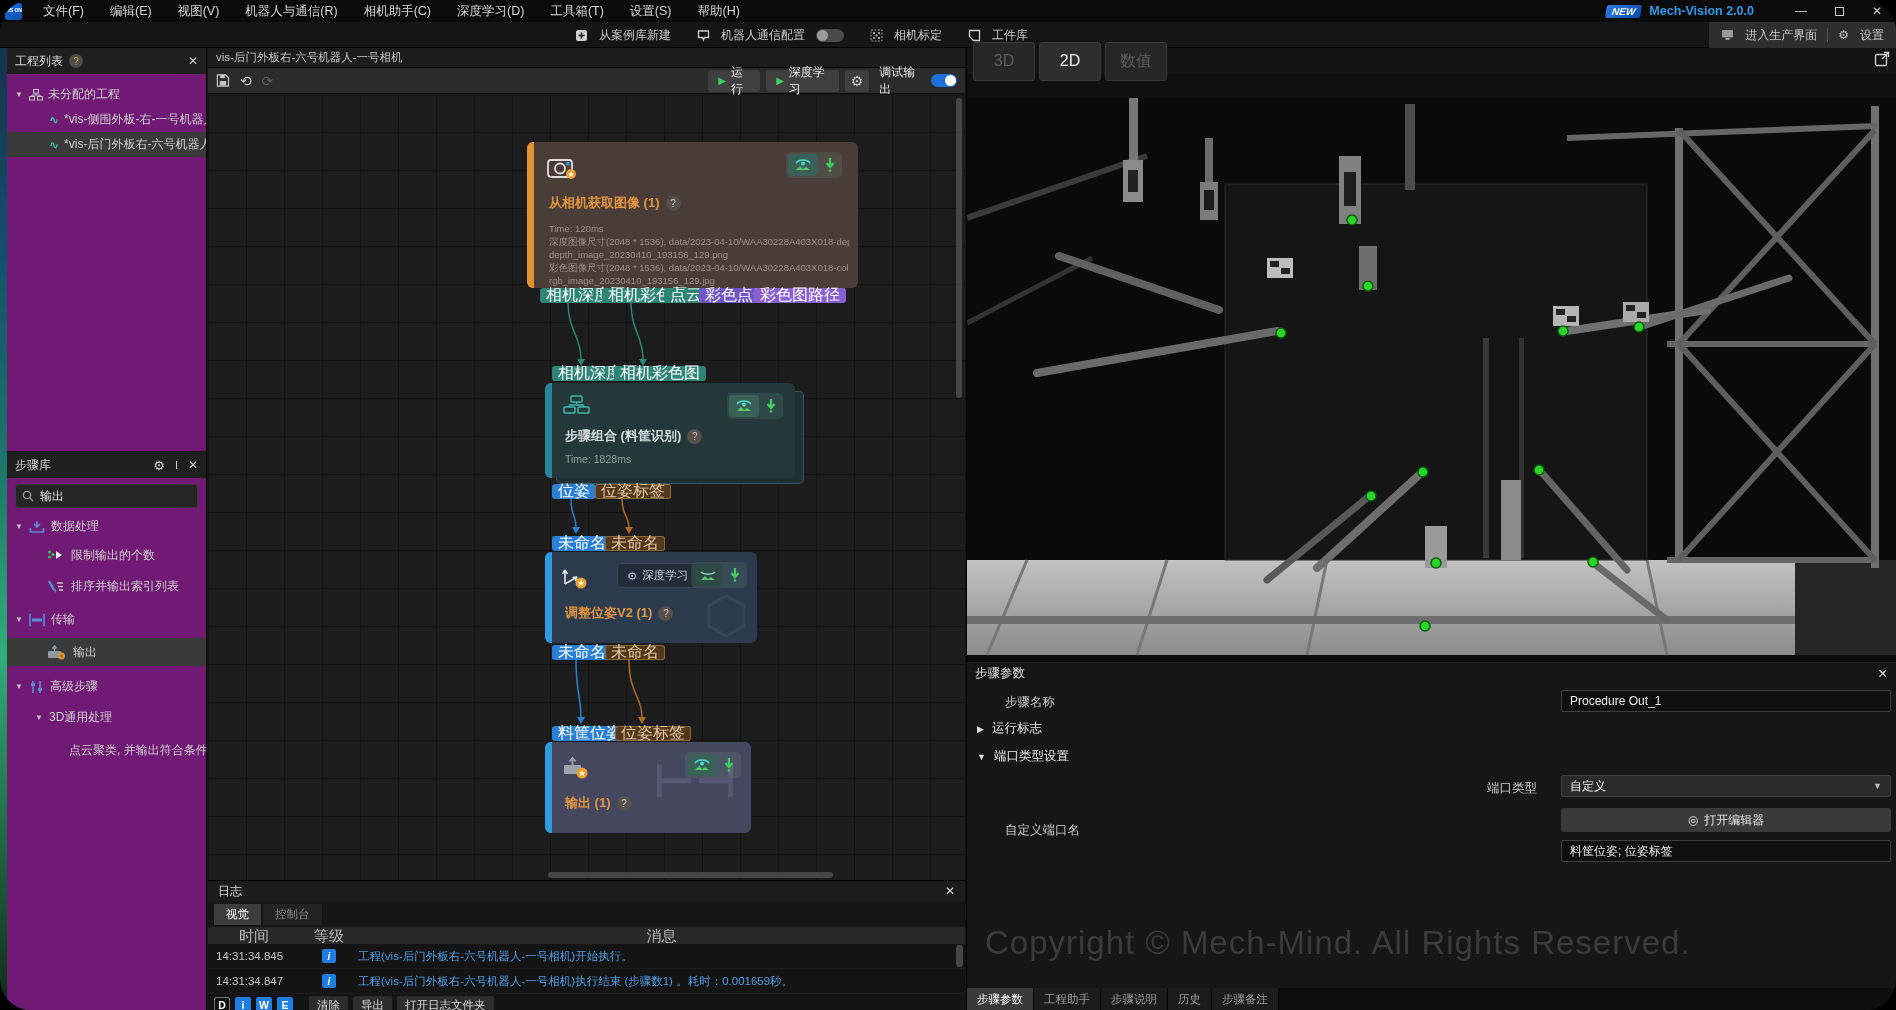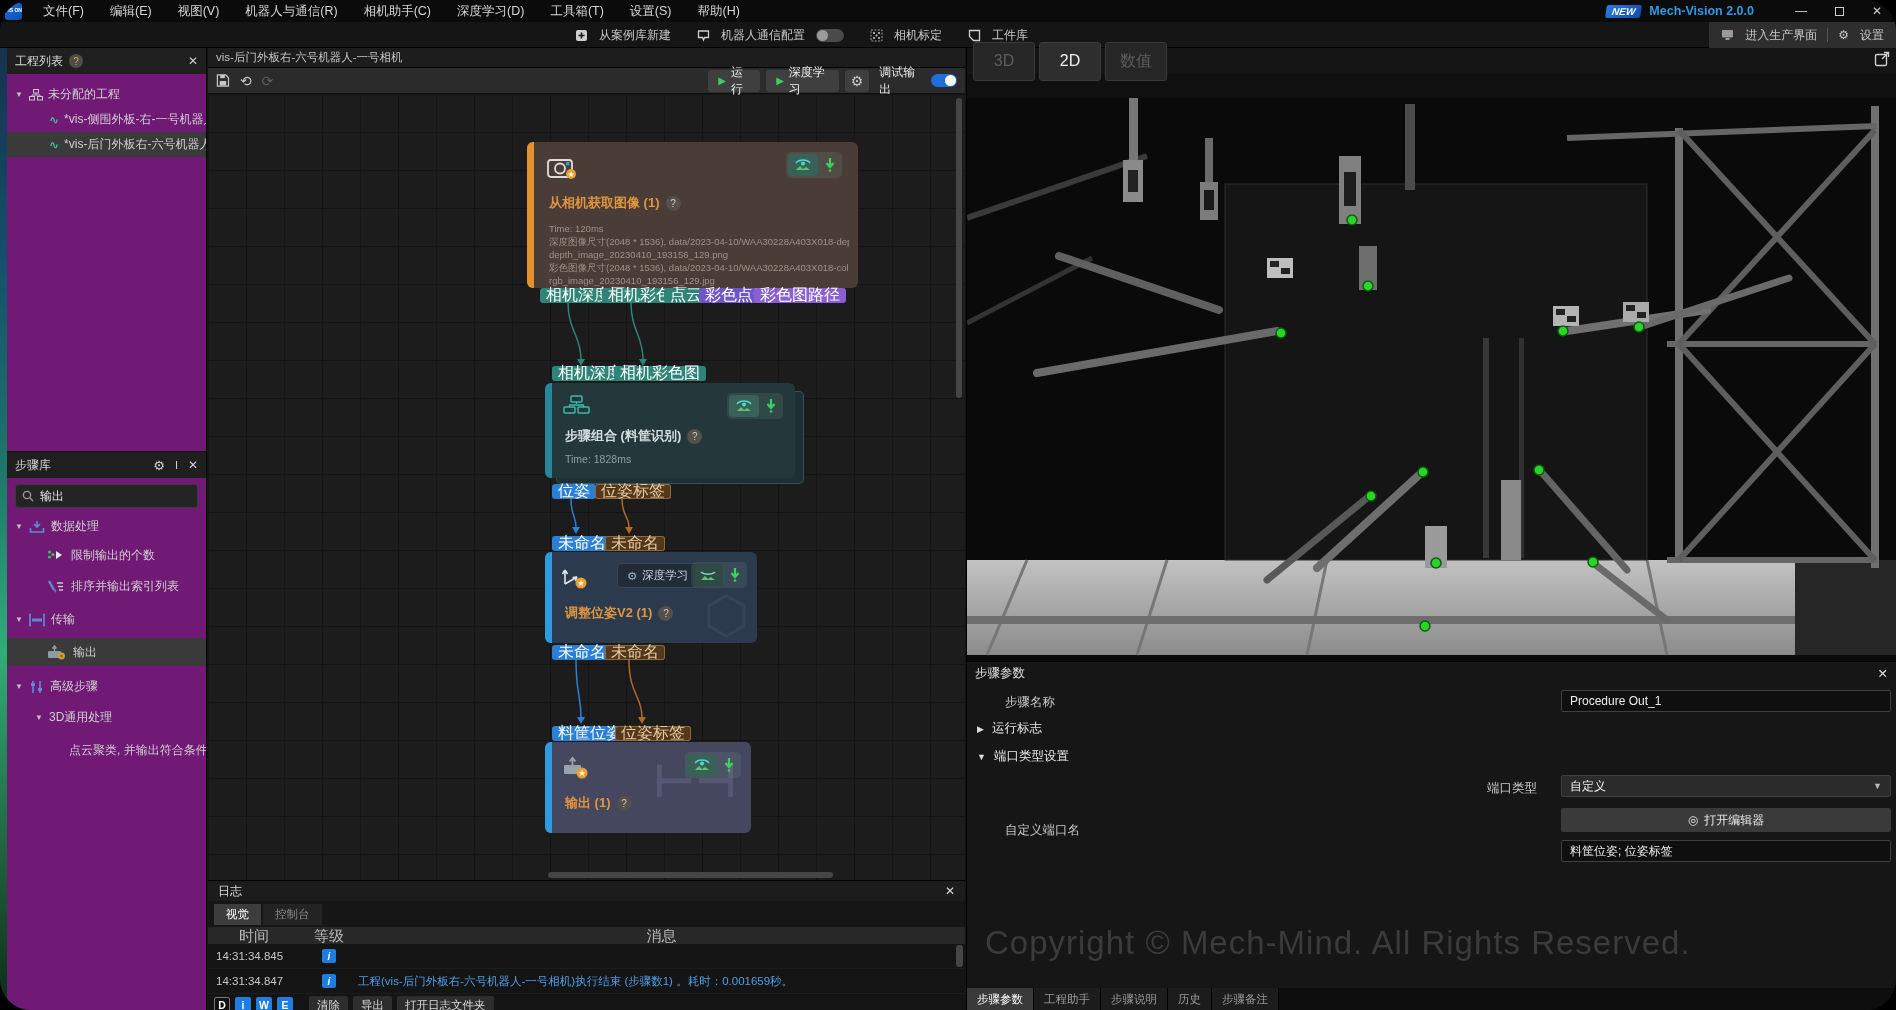--- a/index.html
+++ b/index.html
@@ -530,20 +530,21 @@
     <div class="th">
       <span style="width:92px;text-align:center;line-height:17px">时间</span>
       <span style="width:58px;text-align:center;line-height:17px">等级</span>
       <span style="flex:1;text-align:center;line-height:17px">消息</span>
     </div>
     <div class="tr">
       <span style="width:92px;padding-left:8px;color:#c8c8c8">14:31:34.845</span>
       <span style="width:58px;display:flex;justify-content:center">
           <span class="lvl">i</span>
         </span>
+      <span style="flex:1;color:#4f9fe8">工程(vis-后门外板右-六号机器人-一号相机)开始执行。</span>
     </div>
     <div class="tr">
       <span style="width:92px;padding-left:8px;color:#c8c8c8">14:31:34.847</span>
       <span style="width:58px;display:flex;justify-content:center">
           <span class="lvl">i</span>
         </span>
       <span style="flex:1;color:#4f9fe8">工程(vis-后门外板右-六号机器人-一号相机)执行结束 (步骤数1) 。耗时：0.001659秒。</span>
     </div>
     <div class="flex" style="height:22px;padding:0 6px;gap:5px;background:#141414">
       <span class="fsq d">D</span>

